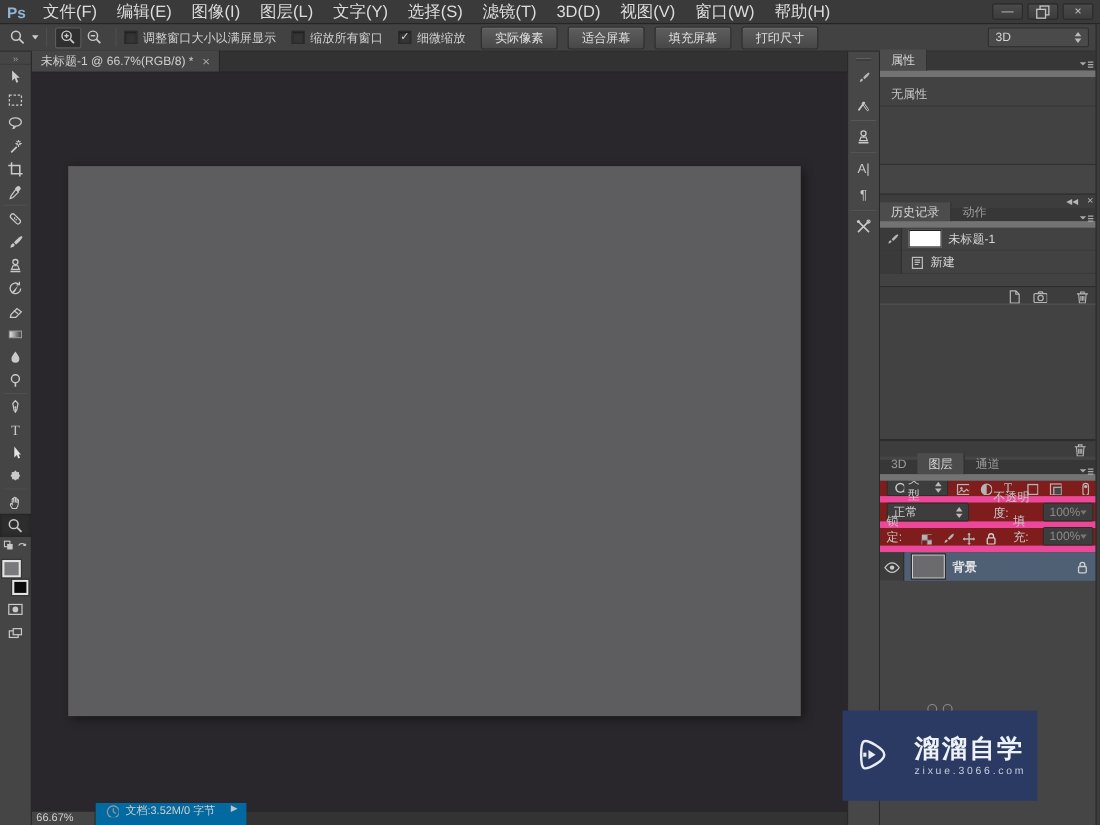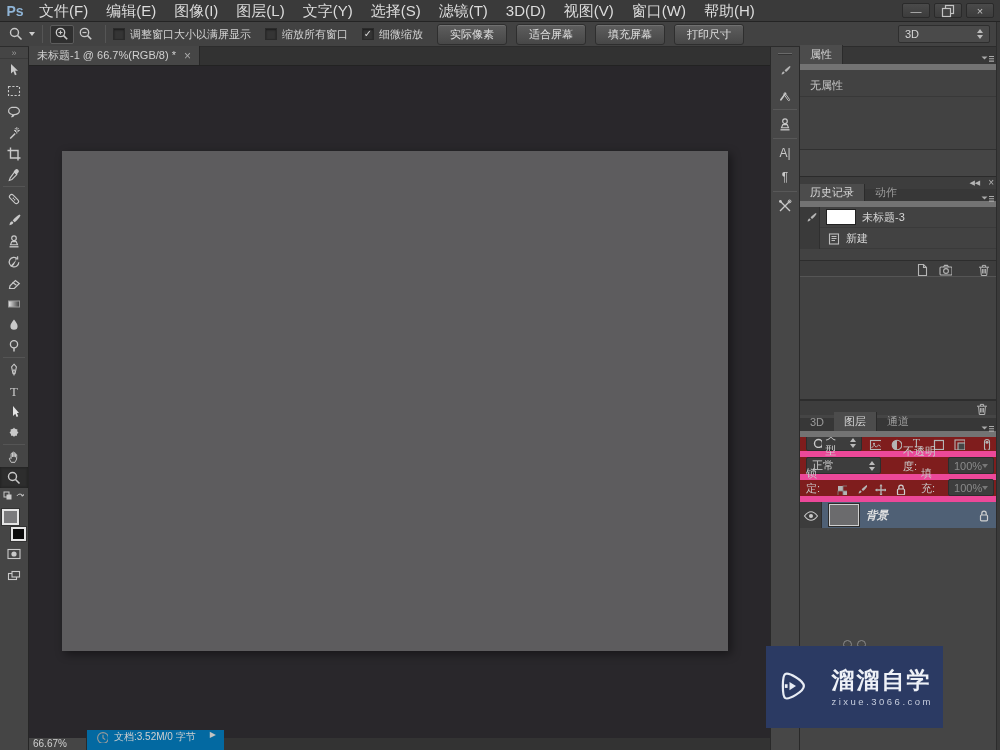--- a/index.html
+++ b/index.html
@@ -81,21 +81,21 @@
 #empty-bottom{height:15px;background:#3d3d3d;border-top:1px solid #2d2d2d;display:flex;align-items:center;justify-content:flex-end;padding:0 12px}
 
 .lyr-row{display:flex;align-items:flex-end;background:#7f1d1d;border-bottom:6px solid #ec4899;padding:0 6px;gap:4px}
 .combo{background:#3d3d3d;border:1px solid #2d2d2d;border-radius:2px;display:flex;align-items:center;color:#cfcfcf;padding:0 5px;height:17px}
 .combo.dis{color:#8a8a8a}
 .lbl{color:#c8c8c8}
 .ficon{display:flex;align-items:center;justify-content:center;width:17px;height:15px}
 #layer-row{height:26px;background:#4f6075;display:flex;align-items:center}
 #layer-eyecol{width:22px;height:26px;background:#3c3c3c;border-right:1px solid #2f2f2f;display:flex;align-items:center;justify-content:center}
 #layer-thumb{width:30px;height:22px;background:#6b6b6d;border:1px solid #cfcfcf;outline:1px solid #2c2c2c;margin:0 7px}
-#layer-name{font-style:italic;font-weight:bold;color:#e2e2e2;flex:1}
+#layer-name{font-weight:bold;color:#e2e2e2;flex:1}
 #layer-lock{margin-right:10px}
 .partcirc{position:absolute;width:9px;height:9px;border:1.5px solid #8a8a8a;border-radius:50%}
 
 #watermark{left:766px;top:646px;width:177px;height:82px;background:#2b3a63;display:flex;align-items:center;padding:0 10px;z-index:50}
 #wm-text{margin-left:22px}
 #wm-title{font-size:23px;font-weight:bold;color:#eef1f7;letter-spacing:2px;line-height:26px}
 #wm-sub{font-size:9.5px;color:#c6cddd;letter-spacing:2.5px;margin-top:3px}
 #win-edge{left:996px;top:22px;width:4px;height:728px;background:#3a3a3a;border-left:1px solid #2c2c2c;z-index:60}
 </style>
 </head>
@@ -577,21 +577,21 @@
           </svg>
         </div>
     </div>
     <div class="hist-row">
       <div class="well">
           <svg class="ic" width="14" height="14">
             <use href="#sym-brushmini"></use>
           </svg>
         </div>
       <div class="hist-thumb"></div>
-      <div class="hist-label">未标题-3</div>
+      <div class="hist-label">未标题-1</div>
     </div>
     <div class="hist-row">
       <div class="well"></div>
       <svg class="ic hist-icon" width="14" height="14">
           <use href="#sym-page"></use>
         </svg>
       <div class="hist-label">新建</div>
     </div>
     <div style="height:11px;background:#424242"></div>
     <div id="hist-bottom">

